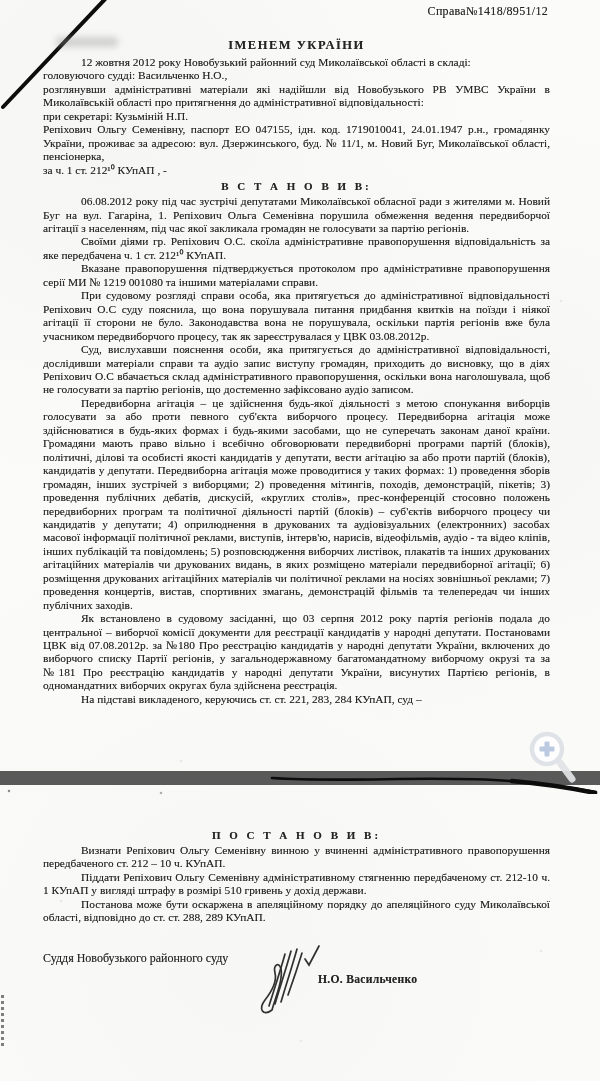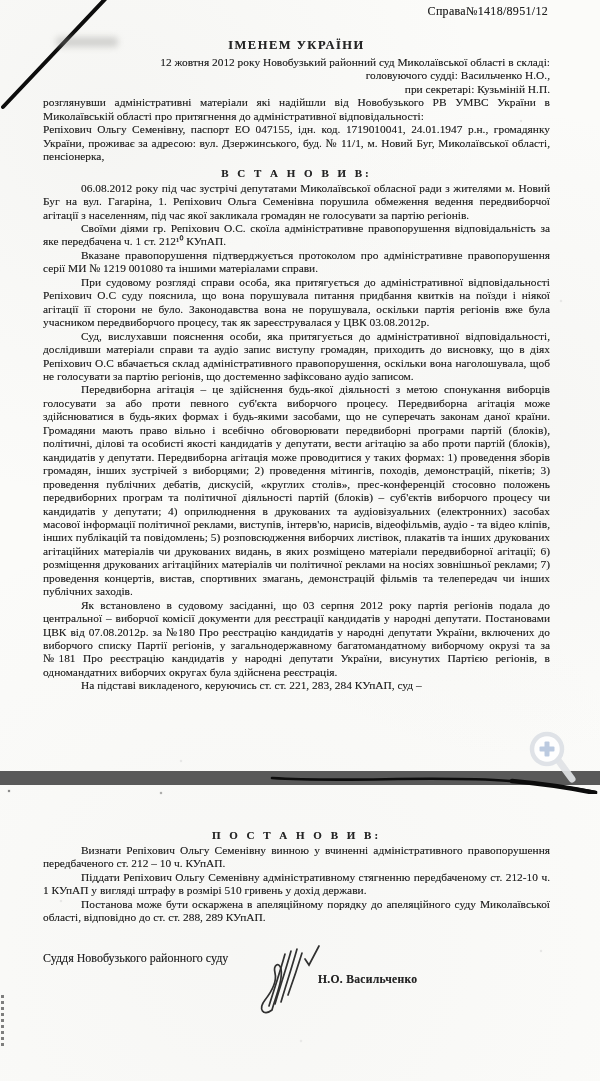--- a/index.html
+++ b/index.html
@@ -14,21 +14,21 @@
     color:var(--ink,#242424);
     text-shadow:0 0 .6px rgba(70,70,70,.55);
   }
   .page{position:absolute;left:0;width:600px;box-sizing:border-box;}
   .page1{top:0;height:771px;padding:38px 50px 0 43px;overflow:hidden;}
   .page2{top:786px;height:295px;padding:40px 50px 12px 43px;}
   .case-number{position:absolute;top:4px;right:52px;font-size:12px;letter-spacing:.3px;}
   .doc-title{text-align:center;font-weight:bold;font-size:13px;letter-spacing:5px;line-height:15px;}
   .doc-subtitle{text-align:center;font-weight:bold;font-size:12.5px;letter-spacing:1.5px;line-height:15px;margin-bottom:3px;}
   .line,.para{margin:0;font-size:11.4px;line-height:13.45px;}
-  .line{text-align:right;}
+  .line{text-align:left;}
   .line.jst,.para{text-align:justify;}
   .indent{text-indent:38px;}
   .nowrap{white-space:nowrap;}
   .sec-heading{text-align:center;font-weight:bold;font-size:11px;letter-spacing:3px;line-height:15px;margin:2px 0 1px 0;}
   .para{text-indent:38px;}
   .closing{text-align:left;}
   .pen-stroke{position:absolute;top:0;left:0;}
   .smudge{position:absolute;top:37px;left:56px;width:62px;height:10px;background:rgba(150,150,148,.38);filter:blur(3px);border-radius:4px;}
   .separator{position:absolute;top:771px;left:0;width:600px;height:14px;background:var(--page-separator,#595959);}
   .separator svg{position:absolute;right:0;bottom:-9px;}
@@ -58,23 +58,24 @@
 
 <div class="scan">
 
   <div class="page page1">
     <div class="case-number">Справа№1418/8951/12</div>
 
     <div class="doc-subtitle">ІМЕНЕМ УКРАЇНИ</div>
 
     <p class="line indent nowrap">12 жовтня 2012 року  Новобузький районний суд Миколаївської області в складі:</p>
     <p class="line">головуючого судді: Васильченко Н.О.,</p>
+    <p class="line jst">розглянувши адміністративні матеріали які надійшли від Новобузького РВ УМВС України в Миколаївській області  про притягнення до адміністративної відповідальності:</p>
     <p class="line">при секретарі: Кузьміній Н.П.</p>
-    <p class="line jst">розглянувши адміністративні матеріали які надійшли від Новобузького РВ УМВС України в Миколаївській області  про притягнення до адміністративної відповідальності:</p>
     <p class="line jst">Репіхович Ольгу Семенівну, паспорт ЕО 047155, ідн. код. 1719010041, 24.01.1947 р.н., громадянку України, проживає за адресою: вул. Дзержинського, буд. № 11/1, м. Новий Буг, Миколаївської області, пенсіонерка,</p>
+    <p class="line">за ч. 1 ст. 212¹⁰ КУпАП , -</p>
 
     <div class="sec-heading">В С Т А Н О В И В:</div>
 
     <p class="para">06.08.2012 року  під час зустрічі депутатами  Миколаївської обласної ради з жителями м. Новий Буг на вул. Гагаріна, 1. Репіхович Ольга Семенівна порушила обмеження ведення передвиборчої агітації з населенням, під час якої закликала громадян не голосувати за партію регіонів.</p>
     <p class="para">Своїми діями гр. Репіхович О.С. скоїла адміністративне правопорушення відповідальність за яке передбачена ч. 1 ст. 212¹⁰ КУпАП.</p>
     <p class="para">Вказане правопорушення підтверджується протоколом про адміністративне правопорушення серії МИ № 1219 001080 та іншими матеріалами справи.</p>
     <p class="para">При судовому розгляді справи особа, яка притягується до адміністративної відповідальності Репіхович О.С суду пояснила, що вона порушувала питання придбання квитків на поїзди і ніякої агітації її сторони не було. Законодавства вона не порушувала, оскільки партія регіонів вже була учасником передвиборчого процесу, так як зареєструвалася у ЦВК 03.08.2012р.</p>
     <p class="para">Суд, вислухавши пояснення особи, яка притягується до адміністративної відповідальності, дослідивши матеріали справи та аудіо запис виступу громадян, приходить до висновку, що в діях Репіхович О.С  вбачається склад адміністративного правопорушення, оскільки вона наголошувала, щоб не голосувати за партію регіонів, що достеменно зафіксовано аудіо записом.</p>
     <p class="para">Передвиборна агітація – це здійснення будь-якої діяльності з метою спонукання виборців голосувати за або проти певного суб'єкта виборчого процесу. Передвиборна агітація може здійснюватися в будь-яких формах і будь-якими засобами, що не суперечать законам даної країни. Громадяни мають право вільно і всебічно обговорювати передвиборні програми партій (блоків), політичні, ділові та особисті якості кандидатів у депутати, вести агітацію за або проти партій (блоків), кандидатів у депутати. Передвиборна агітація може проводитися у таких формах: 1) проведення зборів громадян, інших зустрічей з виборцями; 2) проведення мітингів, походів, демонстрацій, пікетів; 3) проведення публічних дебатів, дискусій, «круглих столів», прес-конференцій стосовно положень передвиборних програм та політичної діяльності партій (блоків) – суб'єктів виборчого процесу чи кандидатів у депутати; 4) оприлюднення в друкованих та аудіовізуальних (електронних) засобах масової інформації політичної реклами, виступів, інтерв'ю, нарисів, відеофільмів, аудіо - та відео кліпів, інших публікацій та повідомлень; 5) розповсюдження виборчих листівок, плакатів та інших друкованих агітаційних матеріалів чи друкованих видань, в яких розміщено матеріали передвиборної агітації; 6) розміщення друкованих агітаційних матеріалів чи політичної реклами на носіях зовнішньої реклами; 7) проведення концертів, вистав, спортивних змагань, демонстрацій фільмів та телепередач чи інших публічних заходів.</p>
     <p class="para">Як встановлено в судовому засіданні, що 03 серпня 2012 року партія регіонів подала до центральної – виборчої комісії  документи для реєстрації кандидатів  у народні депутати. Постановами  ЦВК  від 07.08.2012р. за №180 Про реєстрацію кандидатів у народні депутати України, включених до виборчого списку Партії регіонів, у загальнодержавному багатомандатному виборчому окрузі та за №181 Про реєстрацію кандидатів у народні депутати України, висунутих Партією регіонів, в одномандатних виборчих округах була здійснена реєстрація.</p>

